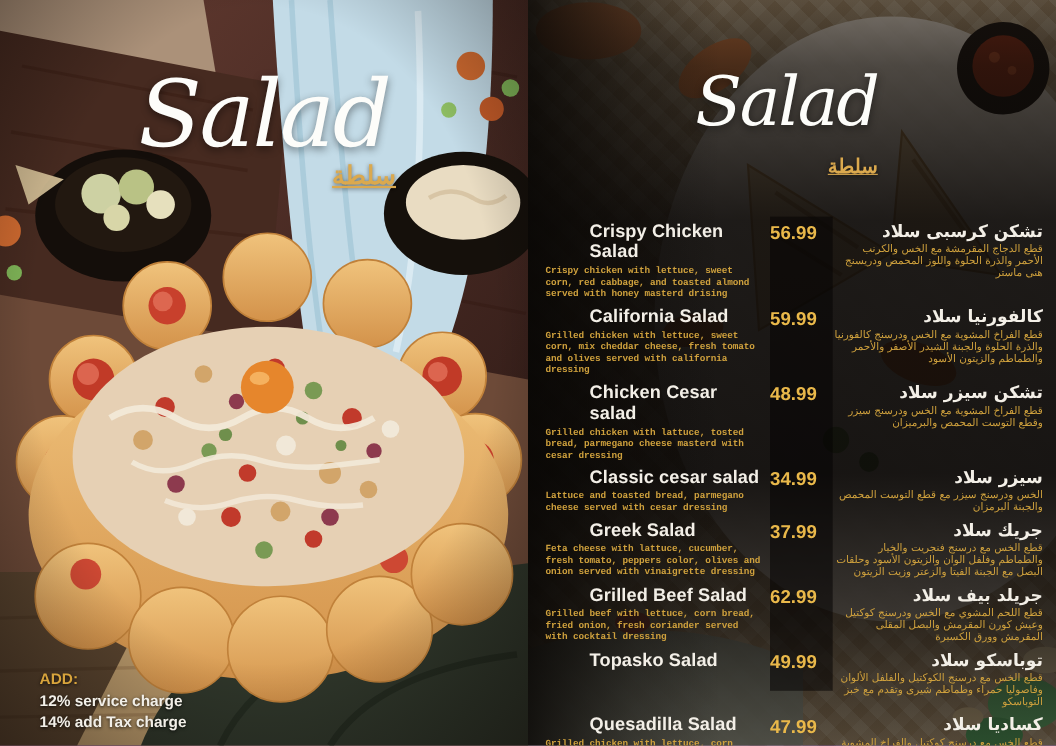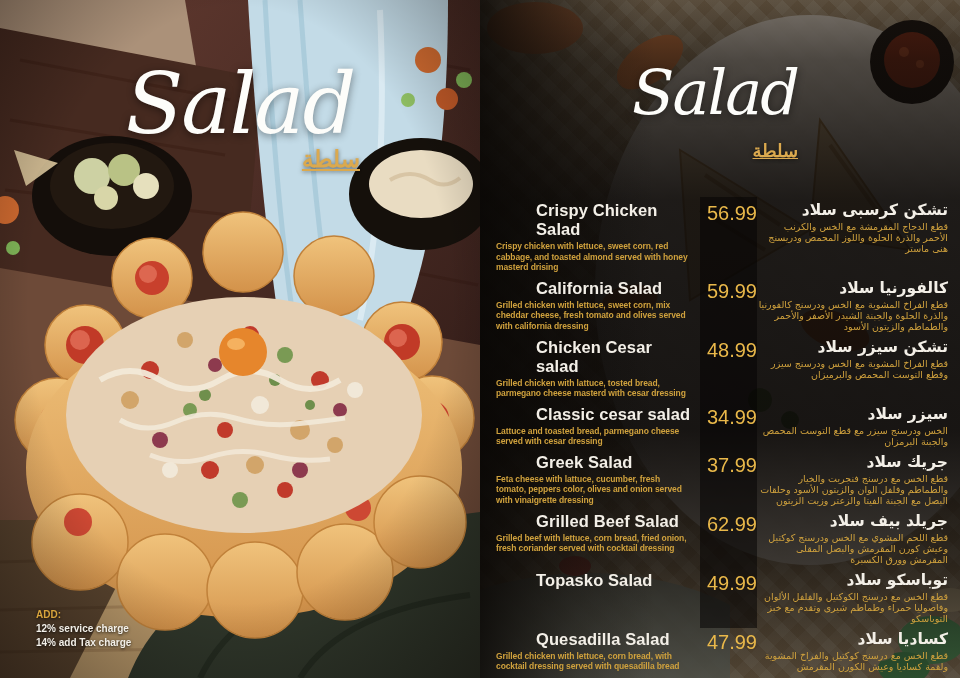--- a/index.html
+++ b/index.html
@@ -14,21 +14,21 @@
     position:absolute;font-family:"DejaVu Serif",serif;font-style:italic;font-weight:400;
     color:#fdfdfa;text-shadow:0 2px 8px rgba(0,0,0,.45);line-height:1;letter-spacing:-2px;
   }
   .left-page .script-title{top:62px;left:100px;width:280px;text-align:center;font-size:84px;}
   .title-ar{
     position:absolute;font-family:Liberation Sans, sans-serif;font-weight:700;color:#dba94e;
     text-decoration:underline;text-shadow:0 1px 4px rgba(0,0,0,.5);
   }
   .left-page .title-ar{top:146px;left:130px;width:230px;text-align:right;font-size:23px;}
   .add-note{
-    position:absolute;left:36px;top:608px;font-size:10px;font-weight:700;line-height:1.4;
+    position:absolute;left:36px;top:608px;font-size:14px;font-weight:700;line-height:1.4;
     color:#f2efe8;text-shadow:0 1px 3px rgba(0,0,0,.8);
   }
   .add-note .add-label{color:#d8a43c;}
   
   .right-page{position:absolute;left:480px;top:0;width:480px;height:678px;overflow:hidden;
     background:
       repeating-linear-gradient(45deg, rgba(216,196,164,.45) 0 11px, rgba(181,152,114,.45) 11px 22px),
       repeating-linear-gradient(-45deg, rgba(226,208,178,.4) 0 11px, rgba(190,163,125,.4) 11px 22px),
       #76634c;
   }
@@ -40,22 +40,22 @@
         rgba(8,6,5,.93) 430px, rgba(10,8,6,.78) 565px, rgba(12,10,7,.55) 100%);
   }
   .right-page .script-title{top:62px;left:135px;width:200px;text-align:center;font-size:62px;}
   .right-page .title-ar{top:140px;left:160px;width:158px;text-align:right;font-size:18px;}
   .price-strip{position:absolute;left:220px;top:197px;width:57px;height:431px;
     background:rgba(6,4,3,.55);}
   .menu-list{position:absolute;left:16px;top:201px;width:452px;}
   .menu-row{display:grid;grid-template-columns:204px 57px 1fr;align-items:start;margin-bottom:6px;}
   .item-en{padding-right:8px;}
   .item-name{font-size:16.5px;font-weight:700;color:#f3efe7;letter-spacing:.1px;margin-bottom:2px;margin-left:40px;}
-  .item-desc{font-size:8.5px;font-weight:700;color:#cfa13d;line-height:10.5px;letter-spacing:-.1px;}
-  .item-price{font-size:20px;font-weight:400;color:#e9b84a;text-align:right;padding-top:1px;}
+  .item-desc{font-size:8.5px;font-weight:700;color:#cfa13d;line-height:10.5px;letter-spacing:-.1px;font-family:Liberation Mono, monospace;}
+  .item-price{font-size:17px;font-weight:700;color:#e9b84a;text-align:left;padding-top:1px;}
   .item-ar{text-align:right;font-family:"DejaVu Sans",sans-serif;}
   .item-name-ar{font-size:15.5px;font-weight:700;color:#f3efe7;margin-bottom:2px;}
   .item-desc-ar{font-size:9.5px;color:#cfa13d;line-height:11px;}
 </style>
 </head>
 <body>
 
 <div class="stage">
 
   <div class="left-page">

